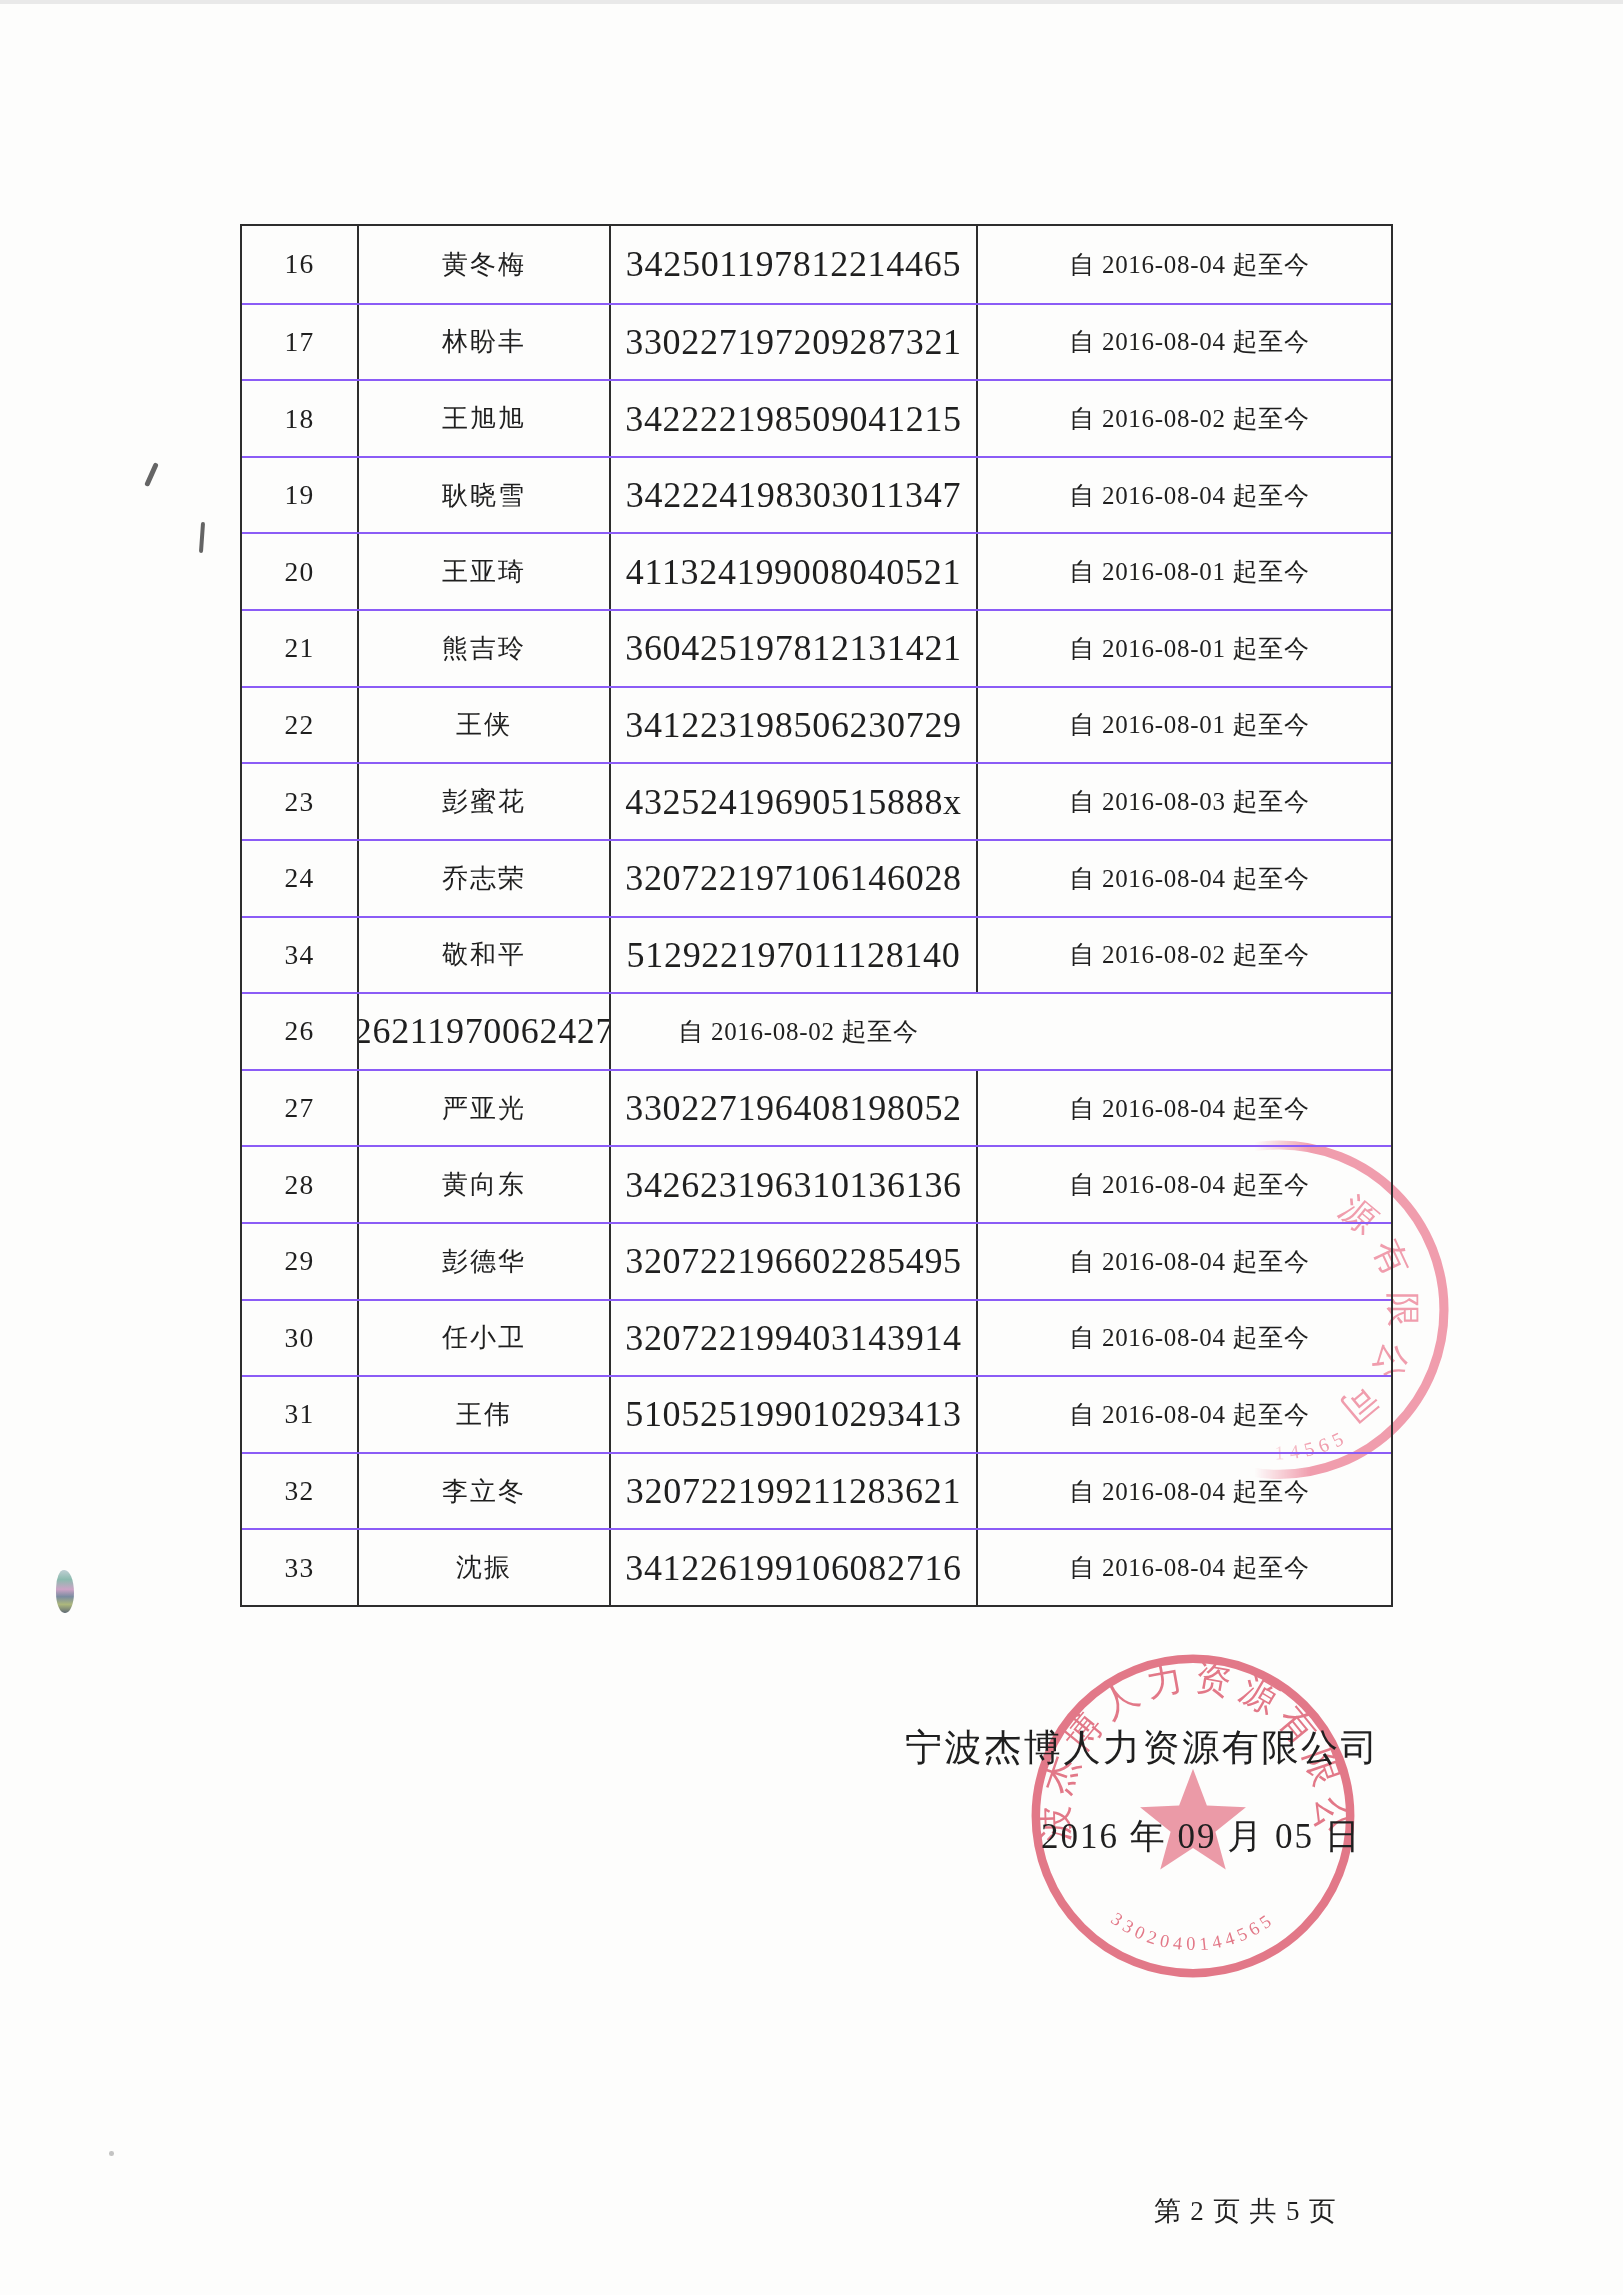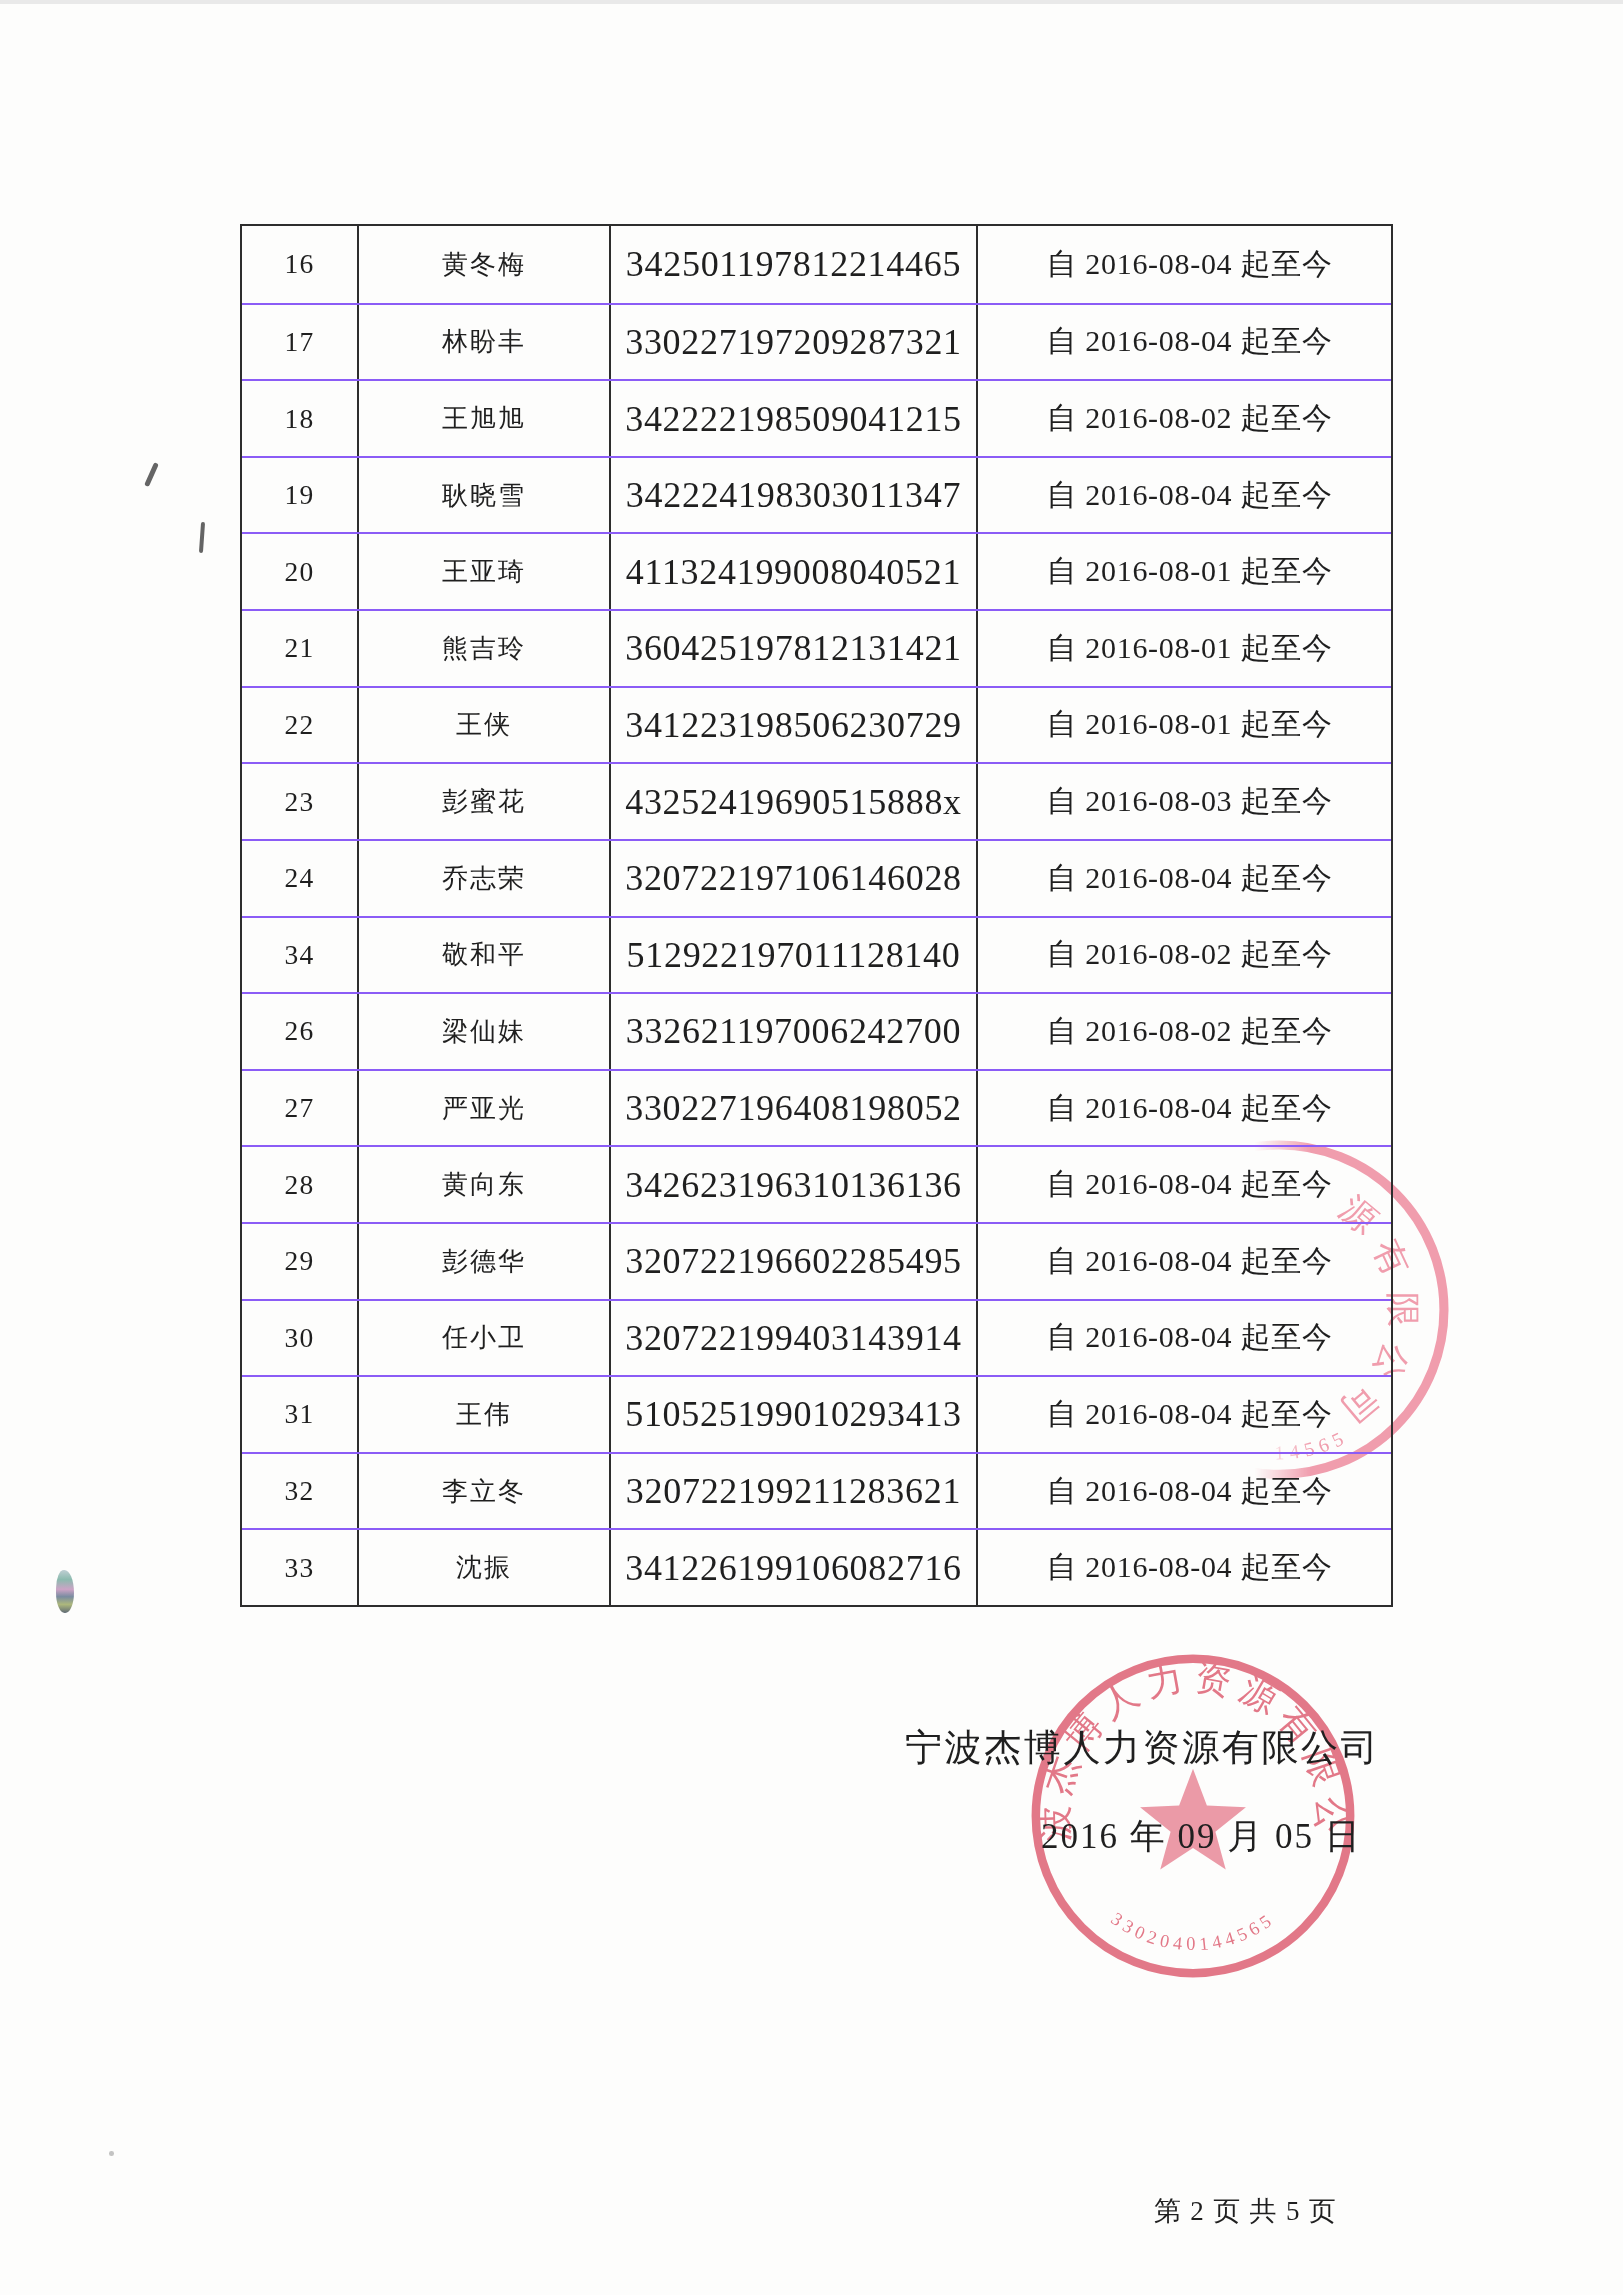--- a/index.html
+++ b/index.html
@@ -35,21 +35,21 @@
   .roster .cell{
     border-left:2px solid #2d2d2d;
     box-sizing:border-box;
     display:flex;align-items:center;justify-content:center;
     overflow:hidden;
   }
   .roster .cell:first-child{border-left:none;}
   .cell-no{font-size:27.5px;letter-spacing:1.3px;text-align:center;}
   .cell-name{font-size:26px;letter-spacing:2px;}
   .cell-id{font-size:36px;letter-spacing:0.7px;}
-  .cell-period{font-size:30px;letter-spacing:0.7px;padding-left:10px;}
+  .cell-period{font-size:25px;letter-spacing:0.7px;padding-left:10px;}
   
   .sig-company{
     position:absolute;left:905px;top:1723px;width:471px;
     font-size:37px;letter-spacing:2.6px;z-index:4;white-space:nowrap;
   }
   .sig-date{
     position:absolute;left:1041px;top:1813px;width:340px;
     font-size:35px;letter-spacing:2px;z-index:4;white-space:nowrap;
   }
   .page-footer{
@@ -194,21 +194,20 @@
         <div class="cell cell-period">自 2016-08-04 起至今</div>
       </div>
       <div class="row">
         <div class="cell cell-no">34</div>
         <div class="cell cell-name">敬和平</div>
         <div class="cell cell-id">512922197011128140</div>
         <div class="cell cell-period">自 2016-08-02 起至今</div>
       </div>
       <div class="row">
         <div class="cell cell-no">26</div>
-        <div class="cell cell-name">梁仙妹</div>
         <div class="cell cell-id">332621197006242700</div>
         <div class="cell cell-period">自 2016-08-02 起至今</div>
       </div>
       <div class="row">
         <div class="cell cell-no">27</div>
         <div class="cell cell-name">严亚光</div>
         <div class="cell cell-id">330227196408198052</div>
         <div class="cell cell-period">自 2016-08-04 起至今</div>
       </div>
       <div class="row">

